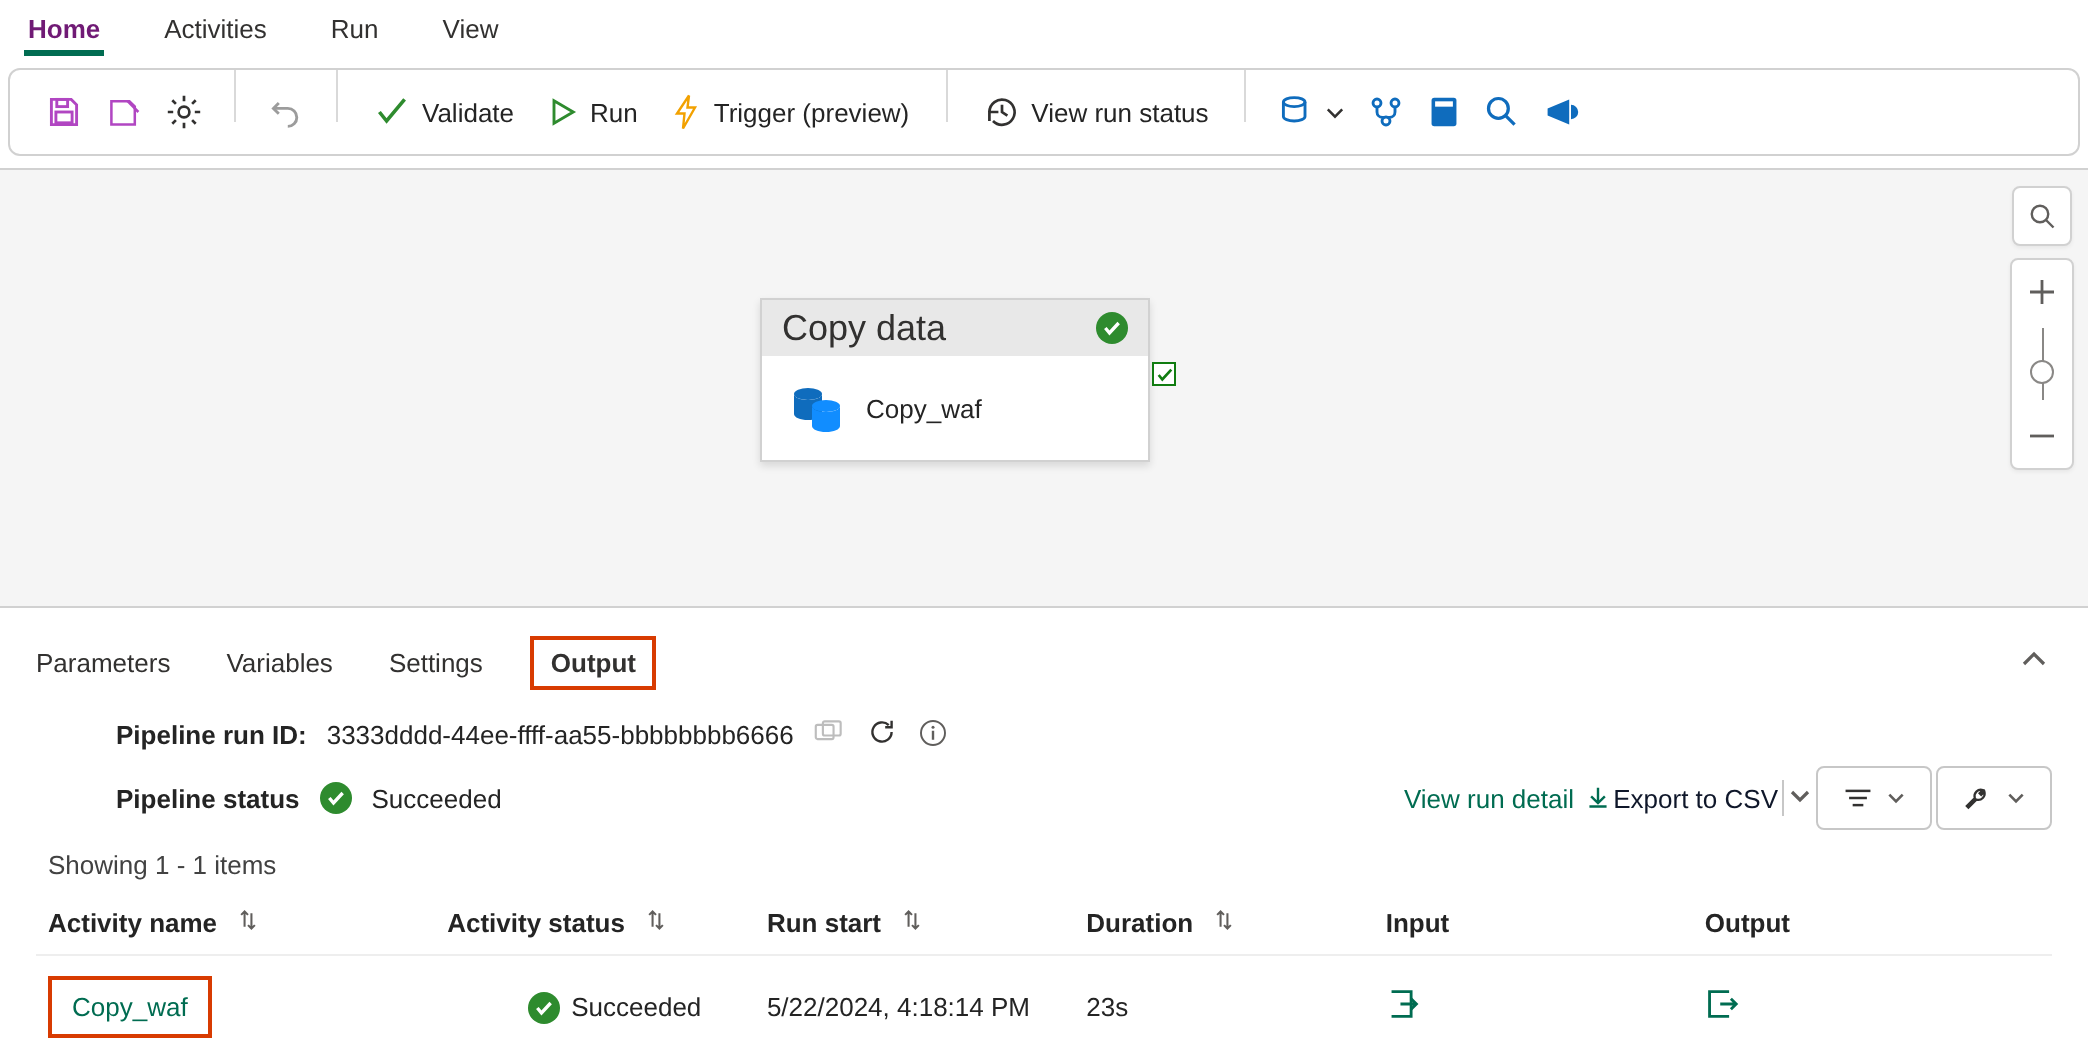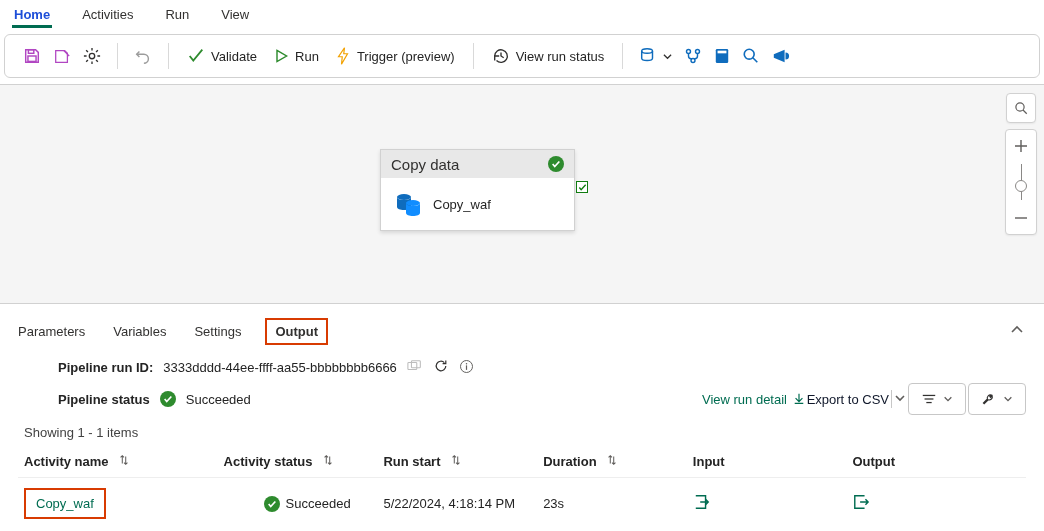--- a/index.html
+++ b/index.html
@@ -19,30 +19,29 @@
     display: flex;
     align-items: center;
     height: 30px;
     padding: 0 12px;
     gap: 28px;
     font-size: 13px;
     border-bottom: 1px solid #fff;
   }
   .menubar-item { padding: 6px 2px; cursor: pointer; color: #323130; }
   .menubar-item.active {
-    color: #1d4ed8;
+    color: #701a75;
     font-weight: 600;
     border-bottom: 3px solid #006c51;
     padding-bottom: 3px;
   }
 
   
   .toolbar {
     display: flex;
-    align-items: center;
     height: 44px;
     padding: 0 6px;
     border: 1px solid #d1d1d1;
     border-radius: 6px;
     margin: 4px 4px 0 4px;
   }
   .toolbar-group {
     display: flex;
     align-items: center;
     padding: 0 6px;
@@ -106,21 +105,21 @@
     width: 195px;
     background: #fff;
     border: 1px solid #d1d1d1;
     box-shadow: 0 2px 4px rgba(0,0,0,.12);
   }
   .activity-header {
     height: 28px;
     background: #e8e8e8;
     display: flex; align-items: center; justify-content: space-between;
     padding: 0 10px;
-    font-size: 15px;
+    font-size: 18px;
     color: #323130;
   }
   .activity-header .status {
     width:16px;height:16px;border-radius:50%;background:#2e8b2e;display:flex;align-items:center;justify-content:center;
   }
   .activity-header .status svg { width:10px;height:10px; }
   .activity-body {
     height: 52px;
     display: flex; align-items: center; gap: 10px;
     padding: 0 12px;

